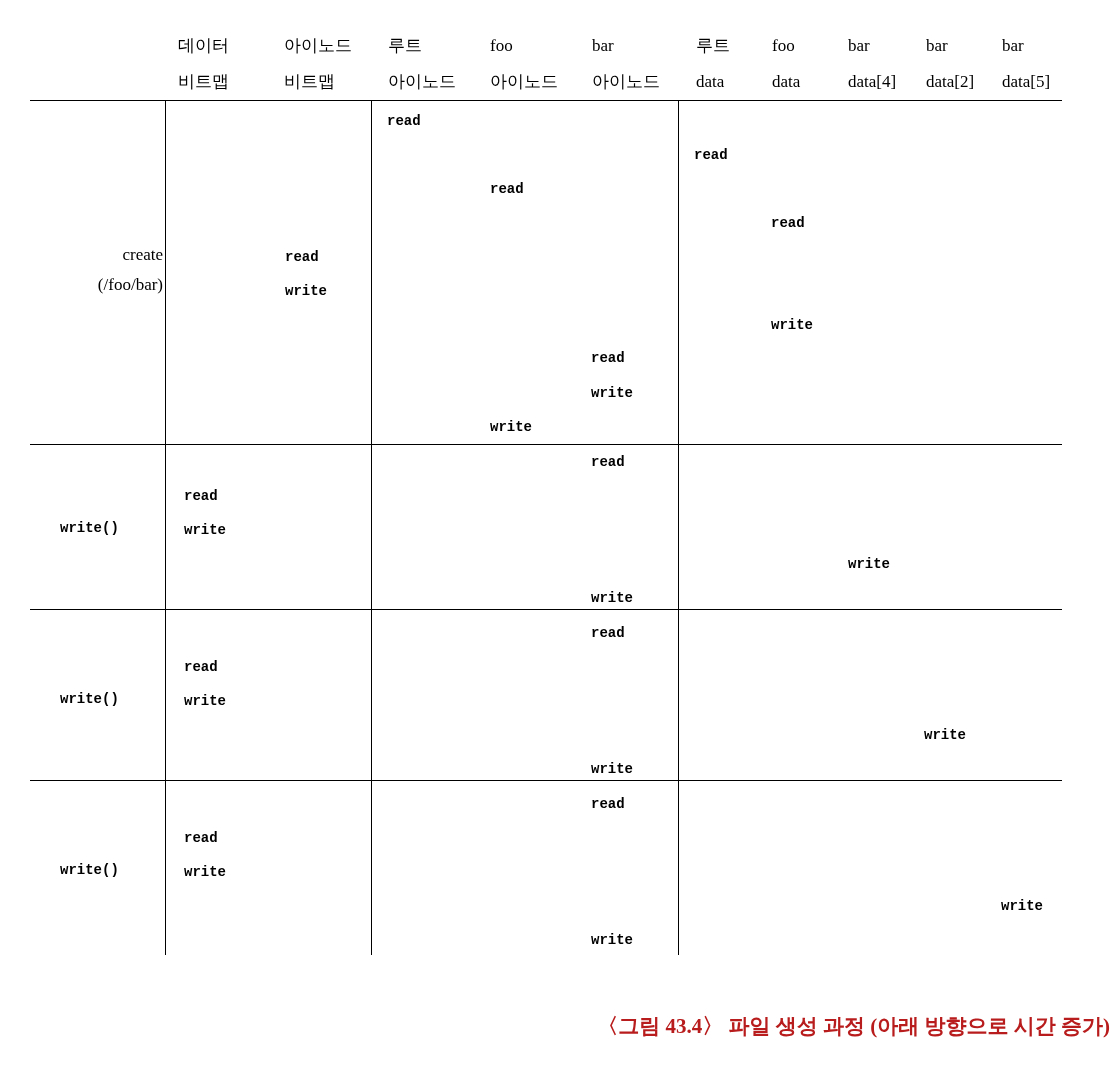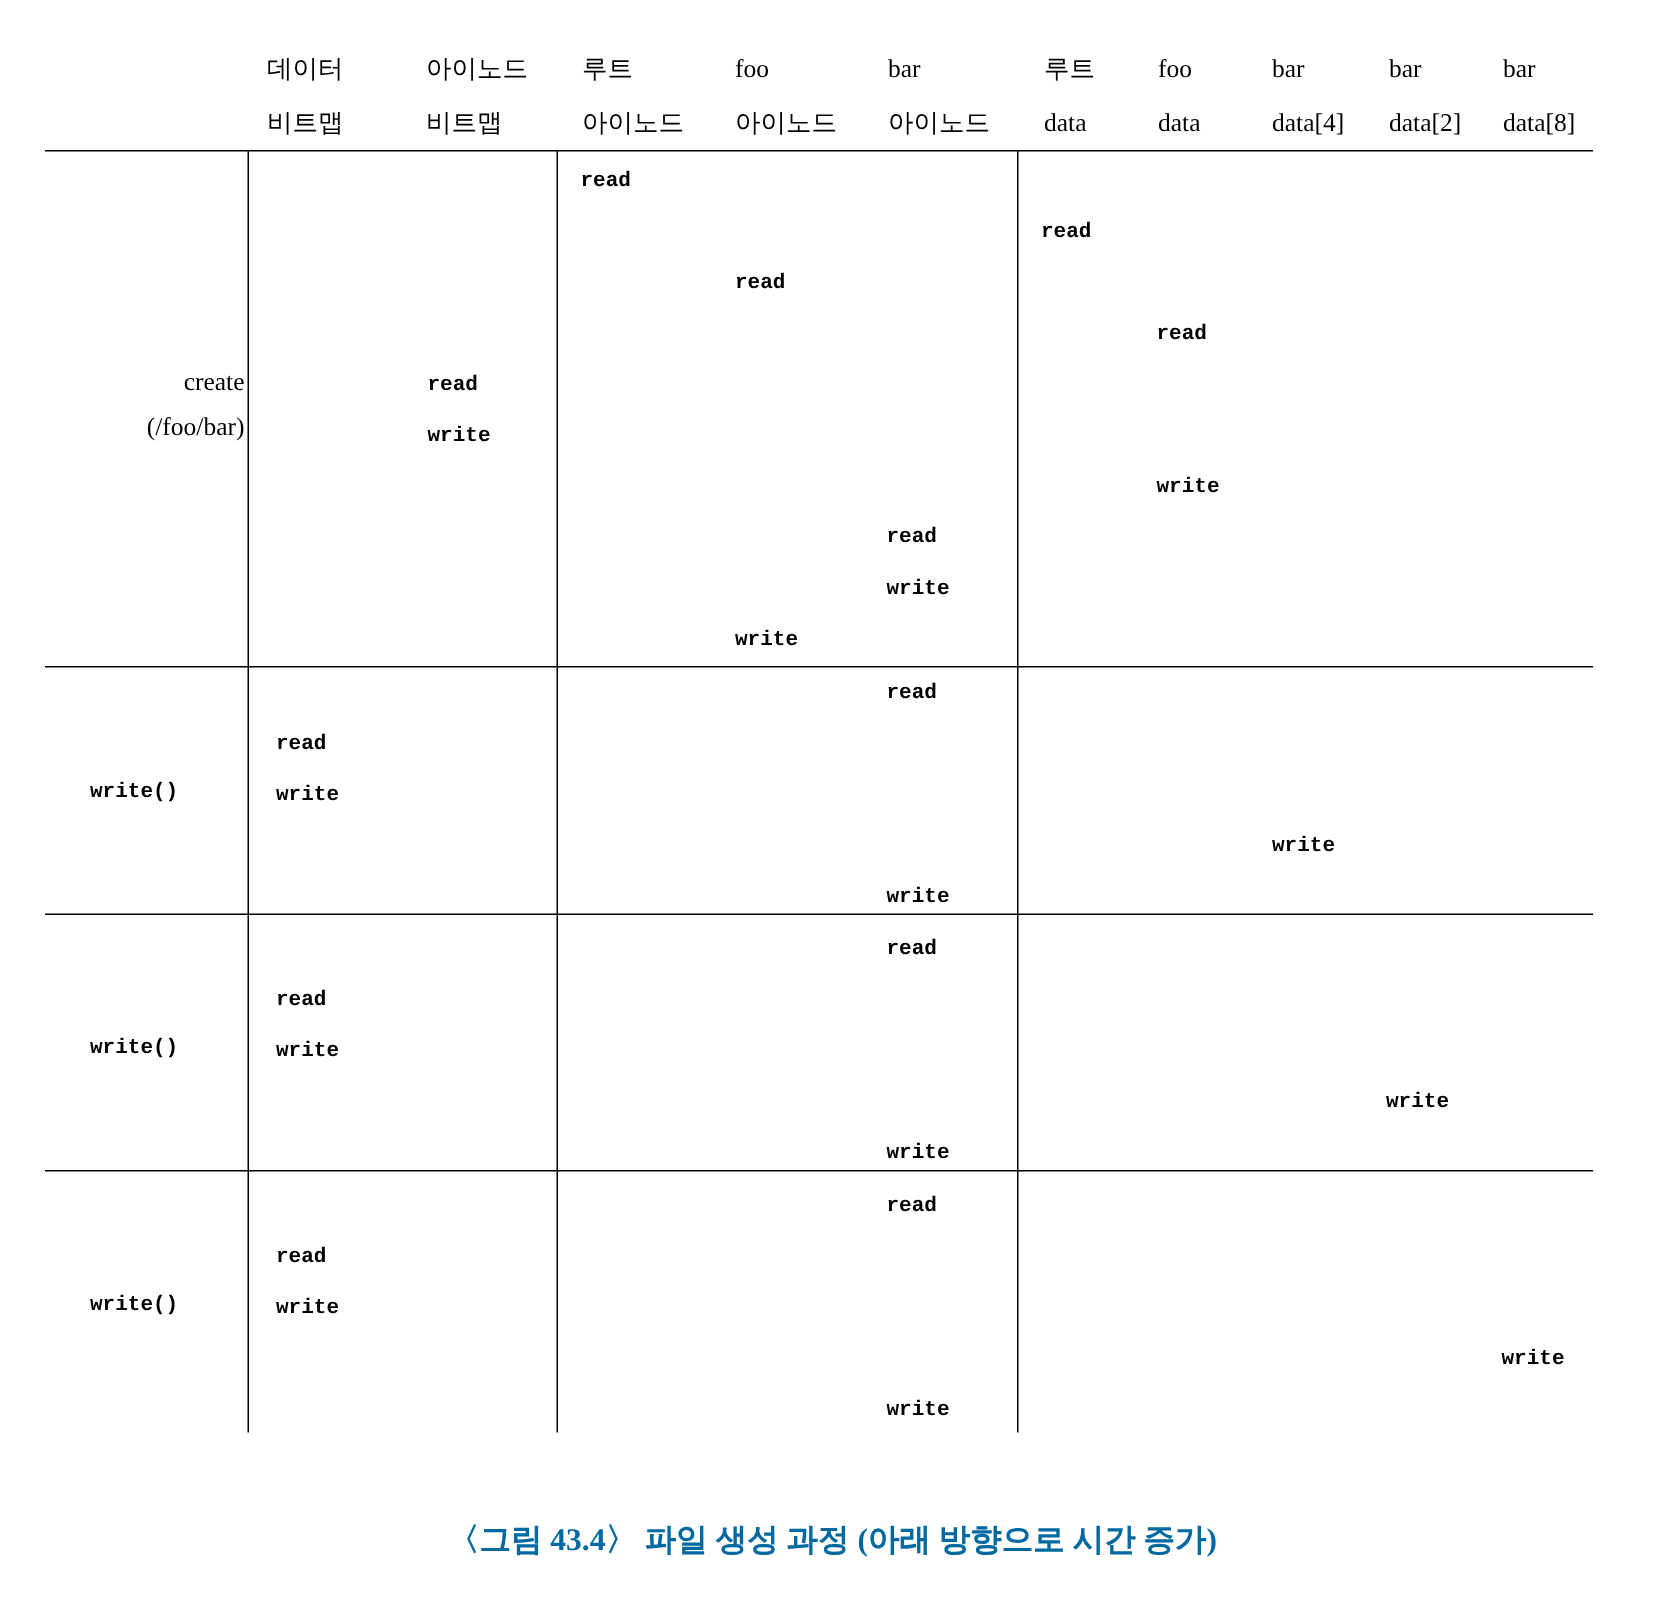--- a/index.html
+++ b/index.html
@@ -75,25 +75,25 @@
     font-size: 17px;
     white-space: nowrap;
     color: #000;
     text-align: right;
   }
   .caption {
     position: absolute;
     left: 0;
     top: 1012px;
     width: 1110px;
-    text-align: center;
+    text-align: right;
     font-family: "Liberation Serif", serif;
     font-size: 21px;
     font-weight: bold;
-    color: #0369a1;
+    color: #b91c1c;
   }
 </style>
 </head>
 <body>
 
 <div class="figure">
 
   <div class="tbl">
 
     <div class="header-row">
@@ -128,21 +128,21 @@
       <div class="hcell" style="left:818px;">
         <span class="l1">bar</span>
         <span class="l2">data[4]</span>
       </div>
       <div class="hcell" style="left:896px;">
         <span class="l1">bar</span>
         <span class="l2">data[2]</span>
       </div>
       <div class="hcell" style="left:972px;">
         <span class="l1">bar</span>
-        <span class="l2">data[8]</span>
+        <span class="l2">data[5]</span>
       </div>
     </div>
   </div>
 
   <div class="rule" style="top:100px;"></div>
   <div class="rule" style="top:444px;"></div>
   <div class="rule" style="top:609px;"></div>
   <div class="rule" style="top:780px;"></div>
 
   <div class="vrule" style="left:165px; top:100px; height:855px;"></div>

